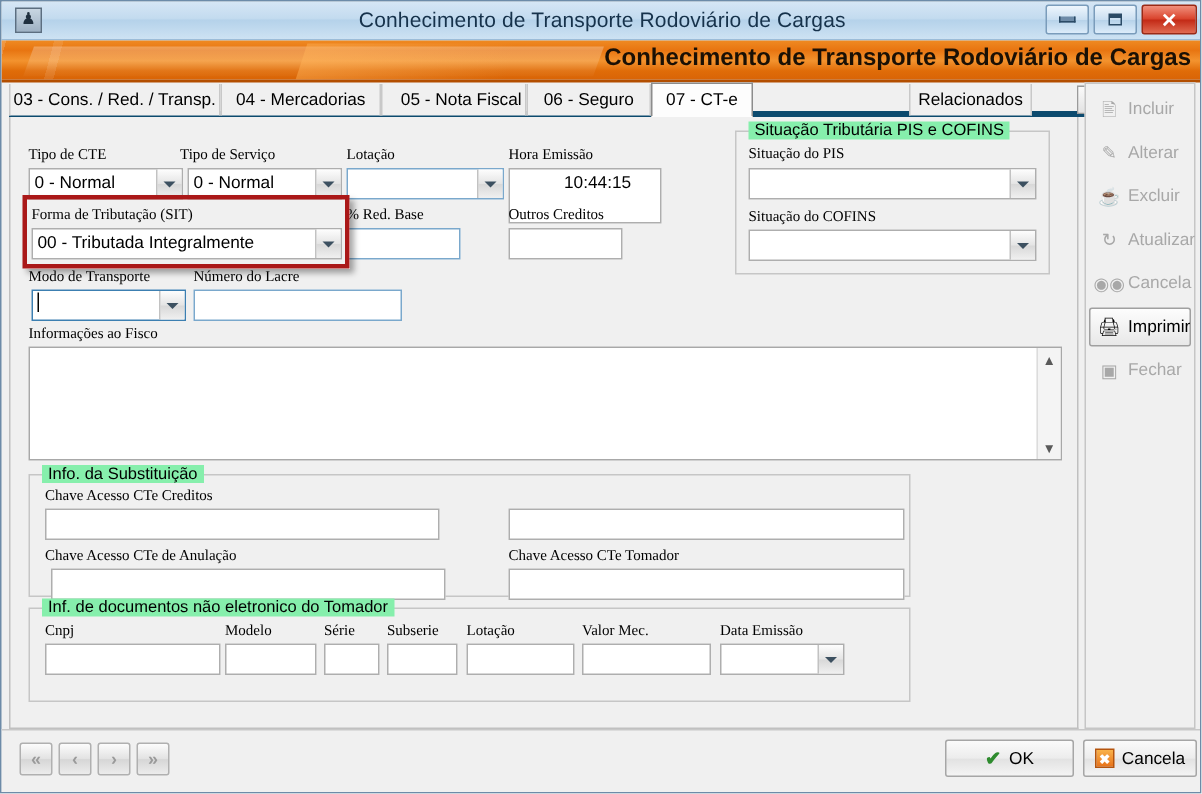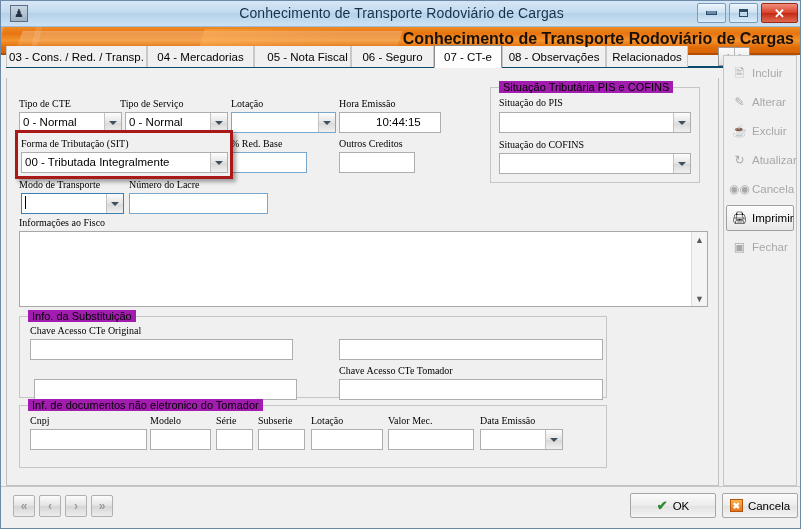--- a/index.html
+++ b/index.html
@@ -91,23 +91,23 @@
     transform: skewX(-18deg);
   }
   .banner-title {
     position: absolute; right: 8px; top: 3px;
     font-size: 16px; font-weight: bold; color: #1a1005;
     white-space: nowrap; z-index: 3;
   }
 
   
   .tabstrip {
-    position: absolute; left: 5px; top: 44px;
+    position: absolute; left: 5px; top: 54px;
     width: 744px; height: 23px;
-    border-bottom: 2px solid #0c4a6e;
+    border-bottom: 4px solid #0c4a6e;
     box-sizing: border-box;
   }
   .tab {
     position: absolute; top: 1px; height: 21px;
     font-size: 11.5px; color: #000;
     display: flex; align-items: center; justify-content: center;
     white-space: nowrap;
     background: #f0f0f0;
     border-left: 1px solid #c8c8c8;
     border-right: 1px solid #c8c8c8;
@@ -240,21 +240,21 @@
   }
 
   
   .group {
     position: absolute;
     border: 1px solid #c6c6c6;
     box-sizing: border-box;
   }
   .group > .gtitle {
     position: absolute; top: -7px; left: 8px;
-    background: #a21caf;
+    background: #86efac;
     padding: 0 4px;
     font-size: 11px; color: #000;
     white-space: nowrap;
   }
 
   
   .redbox {
     position: absolute;
     border: 3px solid #aa1818;
     box-sizing: border-box;
@@ -350,21 +350,20 @@
   <div class="banner">
     <div class="banner-title">Conhecimento de Transporte Rodoviário de Cargas</div>
   </div>
 
   <div class="tabstrip">
     <div class="tab" style="left:0px;width:141px;">03 - Cons. / Red. / Transp.</div>
     <div class="tab" style="left:141px;width:107px;">04 - Mercadorias</div>
     <div class="tab" style="left:248px;width:97px;padding-left:16px;">05 - Nota Fiscal</div>
     <div class="tab" style="left:345px;width:83px;">06 - Seguro</div>
     <div class="tab selected" style="left:428px;width:68px;">07 - CT-e</div>
-    <div class="tab" style="left:496px;width:104px;">08 - Observações</div>
     <div class="tab" style="left:600px;width:82px;">Relacionados</div>
     <div class="tabnav">
       <div>◄</div>
       <div>►</div>
     </div>
   </div>
 
   <div class="content">
 
     <div class="lbl" style="left:12px;  top:20px;">Tipo de CTE</div>
@@ -383,21 +382,21 @@
       <div class="carrow">
           <span class="caret"></span>
         </div>
     </div>
     <div class="combo blue" style="left:224px; top:34px; width:105px; height:21px;">
       <div class="cbox"></div>
       <div class="carrow">
           <span class="caret"></span>
         </div>
     </div>
-    <div class="fld" style="left:332px; top:34px; width:102px; height:21px;padding-left:36px;">10:44:15</div>
+    <div class="fld" style="left:332px; top:34px; width:102px; height:37px;padding-left:36px;">10:44:15</div>
 
     <div class="lbl" style="left:14px;  top:60px;">Forma de Tributação (SIT)</div>
     <div class="lbl" style="left:224px; top:60px;">% Red. Base</div>
     <div class="lbl" style="left:332px; top:60px;">Outros Creditos</div>
 
     <div class="combo" style="left:14px; top:74px; width:207px; height:21px;">
       <div class="cbox">00 - Tributada Integralmente</div>
       <div class="carrow">
           <span class="caret"></span>
         </div>
@@ -440,25 +439,26 @@
     <div class="memo" style="left:12px; top:153px; width:689px; height:76px;">
       <div class="vscroll">
         <div class="sbtn up">▲</div>
         <div class="sbtn dn">▼</div>
       </div>
     </div>
 
     <div class="group" style="left:12px; top:238px; width:588px; height:82px;">
       <div class="gtitle">Info. da Substituição</div>
 
-      <div class="lbl" style="left:10px;  top:8px;">Chave Acesso CTe Original</div>
+      <div class="lbl" style="left:10px;  top:8px;">Chave Acesso CTe Creditos</div>
       <div class="fld" style="left:10px;  top:22px; width:263px; height:21px;"></div>
 
       <div class="fld" style="left:319px; top:22px; width:264px; height:21px;"></div>
 
+      <div class="lbl" style="left:10px;  top:48px;">Chave Acesso CTe de Anulação</div>
       <div class="fld" style="left:14px;  top:62px; width:263px; height:21px;"></div>
 
       <div class="lbl" style="left:319px; top:48px;">Chave Acesso CTe Tomador</div>
       <div class="fld" style="left:319px; top:62px; width:264px; height:21px;"></div>
     </div>
 
     <div class="group" style="left:12px; top:327px; width:588px; height:63px;">
       <div class="gtitle">Inf. de documentos não eletronico do Tomador</div>
 
       <div class="lbl" style="left:10px;  top:9px;">Cnpj</div>

